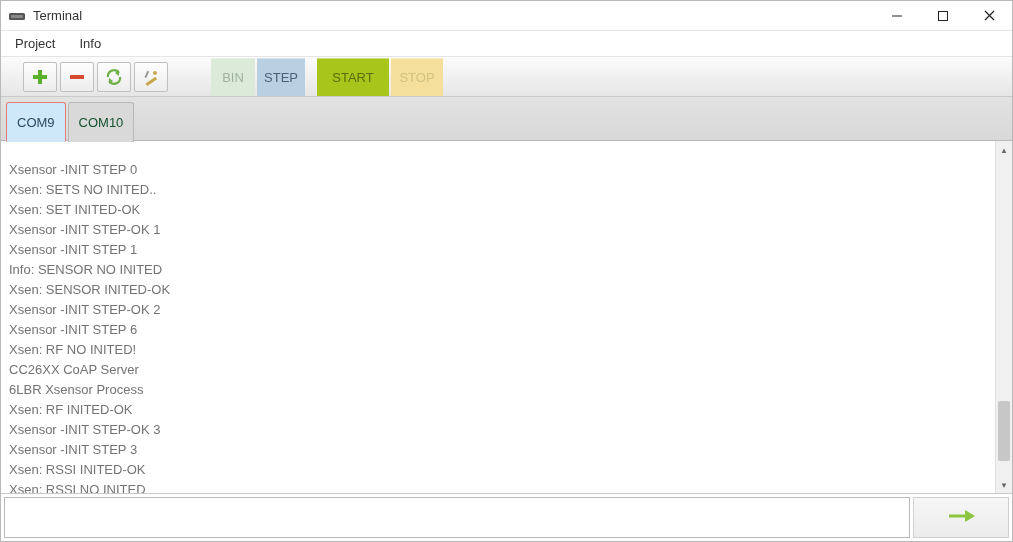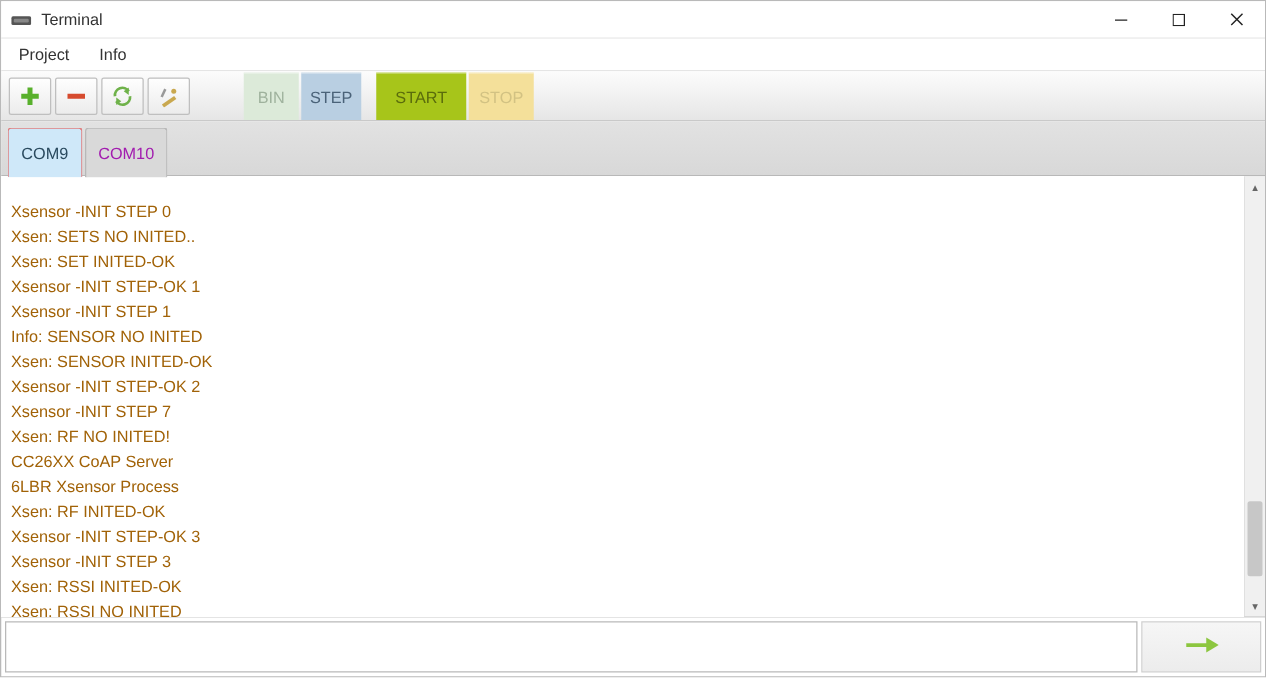--- a/index.html
+++ b/index.html
@@ -64,21 +64,21 @@
     color: #333;
   }
   .menubar .menu-item { cursor: pointer; }
   
   .toolbar {
     height: 40px;
     background: linear-gradient(#fcfcfc, #e6e6e6);
     border-bottom: 1px solid #c9c9c9;
     display: flex;
     align-items: center;
-    padding-left: 6px;
+    padding-left: 22px;
   }
   .tool-btn {
     width: 34px; height: 30px;
     display: flex; align-items: center; justify-content: center;
     border: 1px solid #bfbfbf;
     background: linear-gradient(#fefefe, #ececec);
     margin-right: 3px;
     border-radius: 2px;
     cursor: pointer;
   }
@@ -109,21 +109,21 @@
   }
   .tab {
     height: 40px;
     padding: 0 10px;
     display: flex; align-items: center;
     font-size: 13px;
     background: #d9d9d9;
     border: 1px solid #b8b8b8;
     border-bottom: none;
     border-radius: 3px 3px 0 0;
-    color: #a21caf;
+    color: #14532d;
     margin-right: 2px;
     cursor: pointer;
     margin-top: 0px;
     position: relative;
     top: 1px;
   }
   .tab.active {
     background: #cfe8f9;
     border: 1px solid #e07e7e;
     border-bottom-color: #cfe8f9;
@@ -135,21 +135,21 @@
     display: flex;
     overflow: hidden;
   }
   .log {
     flex: 1;
     overflow-y: auto;
     padding: 2px 8px 6px 8px;
     background: #ffffff;
     font-size: 13px;
     line-height: 20px;
-    color: #a16207;
+    color: #737373;
   }
   .log .truncated {
     color: #444;
     border-top: 1px solid #777;
     padding-top:0;
     margin-top:-4px;
   }
   .scrollbar {
     width: 17px;
     background: #f0f0f0;
@@ -275,21 +275,21 @@
     <div class="log">
       <div class="truncated">&nbsp;</div>
       <div>Xsensor -INIT STEP 0</div>
       <div>Xsen: SETS NO INITED..</div>
       <div>Xsen: SET INITED-OK</div>
       <div>Xsensor -INIT STEP-OK 1</div>
       <div>Xsensor -INIT STEP 1</div>
       <div>Info: SENSOR NO INITED</div>
       <div>Xsen: SENSOR INITED-OK</div>
       <div>Xsensor -INIT STEP-OK 2</div>
-      <div>Xsensor -INIT STEP 7</div>
+      <div>Xsensor -INIT STEP 6</div>
       <div>Xsen: RF NO INITED!</div>
       <div>CC26XX CoAP Server</div>
       <div>6LBR Xsensor Process</div>
       <div>Xsen: RF INITED-OK</div>
       <div>Xsensor -INIT STEP-OK 3</div>
       <div>Xsensor -INIT STEP 3</div>
       <div>Xsen: RSSI INITED-OK</div>
       <div>Xsen: RSSI NO INITED</div>
 
     </div>

